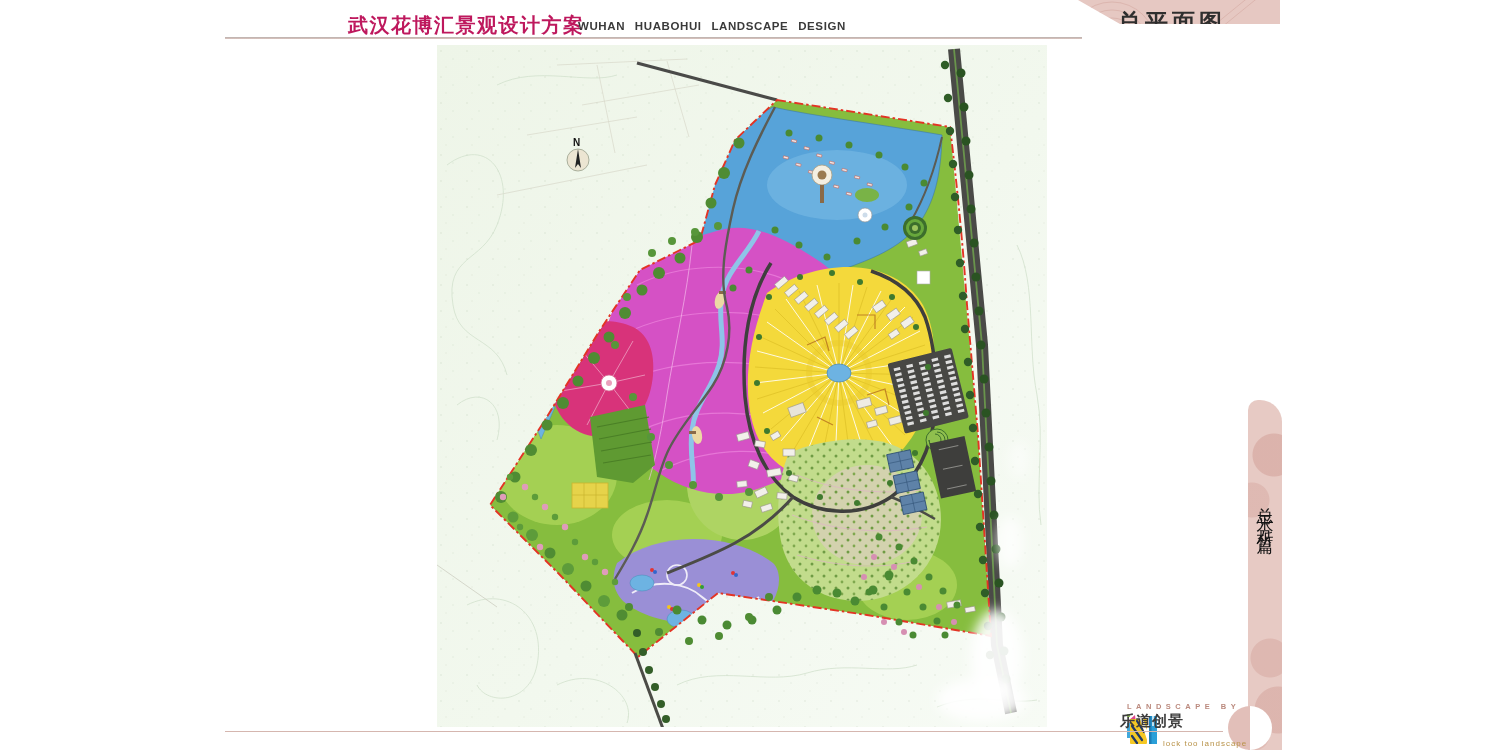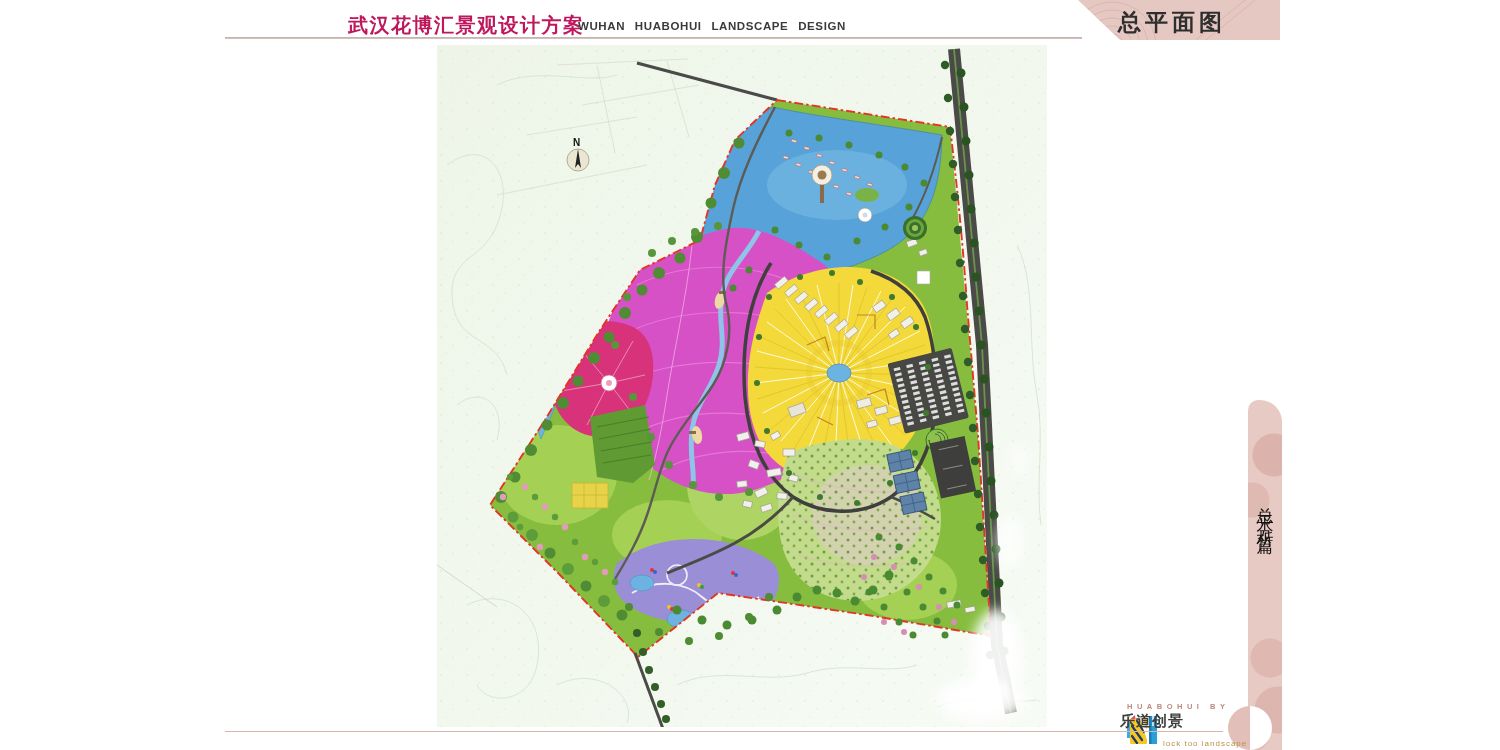--- a/index.html
+++ b/index.html
@@ -8,21 +8,21 @@
   .abs{position:absolute;}
 
   
   #title-cn{left:348px;top:12px;font-size:20px;font-weight:bold;color:#be185d;letter-spacing:1.5px;}
   #title-en{left:578px;top:20px;font-size:11.5px;font-weight:bold;color:#3a3a3a;letter-spacing:.6px;word-spacing:6px;}
   #header-rule{left:225px;top:37px;width:857px;height:2px;
                background:linear-gradient(#b9b2ae,#dcc3bd);}
   #footer-rule{left:225px;top:731px;width:998px;height:1px;background:#d5b6af;}
 
   
-  #banner{left:1078px;top:0;width:202px;height:40px;background:#e6c8c2;
+  #banner{left:1078px;top:0;width:202px;height:24px;background:#e6c8c2;
           clip-path:polygon(0 0,100% 0,100% 100%,42px 100%);}
   #banner svg{position:absolute;left:0;top:0;}
   #banner-label{position:absolute;left:40px;top:7px;font-size:23px;color:#2e2e2e;
                 font-weight:600;letter-spacing:4px;}
 
   
   #side-tab{left:1248px;top:400px;width:34px;height:350px;
      background:
        radial-gradient(circle at 26px 55px, rgba(190,120,110,.28) 21px, rgba(190,120,110,0) 22px),
        radial-gradient(circle at 4px 100px, rgba(190,120,110,.20) 17px, rgba(190,120,110,0) 18px),
@@ -67,21 +67,21 @@
     </g>
   </svg>
   <div id="banner-label">总平面图</div>
 </div>
 
 <div class="abs" id="side-tab">
   <div id="side-tab-label">总平分析篇</div>
 </div>
 <div class="abs" id="split-circle"></div>
 
-<div class="abs" id="prepared-by">HUABOHUI BY</div>
+<div class="abs" id="prepared-by">LANDSCAPE BY</div>
 <div class="abs" id="logo-mark">
   <svg width="31" height="30" viewBox="0 0 31 30">
     <rect x="0" y="0" width="3" height="3" fill="#8bc34a" opacity=".85"></rect>
     <path d="M1,7 L8,1 L9,9 Z" fill="#e0488c"></path>
     <rect x="0" y="9" width="3" height="15" fill="#2b9fd8" opacity=".9"></rect>
     <rect x="3" y="5" width="17" height="25" rx="1" fill="#f5c824"></rect>
     <g stroke="#223a66" stroke-width="2.2" stroke-linecap="round">
       <path d="M5,12 L15,26"></path>
         <path d="M10,7 L17,18"></path>
         <path d="M5,22 L10,29"></path>

